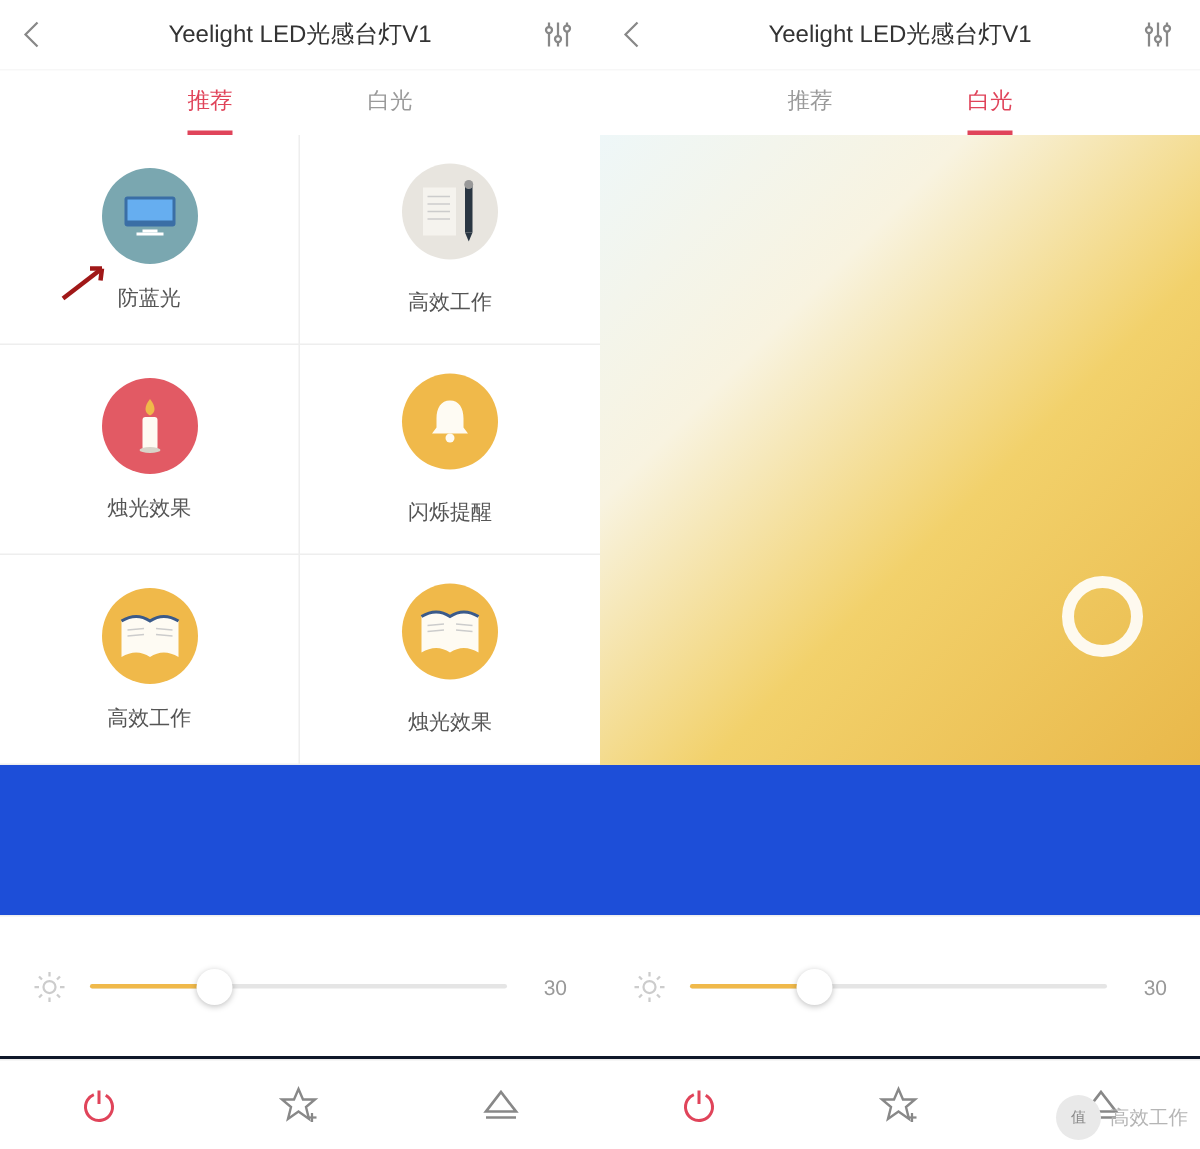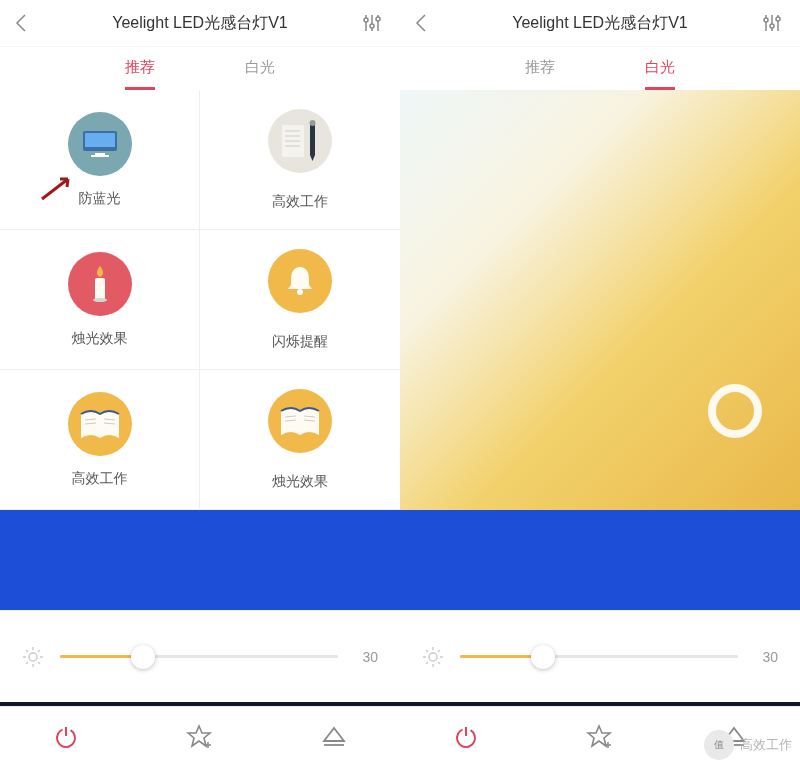--- a/index.html
+++ b/index.html
@@ -15,21 +15,21 @@
   .tab.active { color: #e0445a; border-bottom-color: #e0445a; }
   .content { flex: 1; }
   .modes { display: grid; grid-template-columns: 1fr 1fr; background: #fff; }
   .mode { height: 140px; border-right: 1px solid #eee; border-bottom: 1px solid #eee; display: flex; flex-direction: column; align-items: center; justify-content: center; gap: 14px; position: relative; }
   .mode:nth-child(2n) { border-right: none; gap: 20px; }
   .mode .circle { width: 64px; height: 64px; border-radius: 50%; display: flex; align-items: center; justify-content: center; }
   .mode .lbl { font-size: 14px; color: #555; }
   .arrow-annot { position: absolute; left: 40px; bottom: 28px; }
   .gradient { width: 100%; height: 420px; background: linear-gradient(135deg, #eef7f8 0%, #f8f3e0 30%, #f2d16b 60%, #e9b84a 100%); position: relative; }
   .picker-ring { position: absolute; right: 38px; bottom: 72px; width: 54px; height: 54px; border-radius: 50%; border: 8px solid rgba(255,255,255,0.9); }
-  .slider-block { height: 96px; background: #fff; display: flex; align-items: center; padding: 0 22px; margin-top: auto; border-top: 1px solid #eee; border-bottom: 4px solid #0f172a; }
+  .slider-block { height: 96px; background: #fff; display: flex; align-items: center; padding: 0 22px; margin-top: auto; border-top: 1px solid #eee; border-bottom: 2px solid #0f172a; }
   .bright-ico { color: #bbb; margin-right: 16px; }
   .track { flex: 1; height: 3px; background: #e5e5e5; position: relative; border-radius: 2px; }
   .fill { position: absolute; left: 0; top: 0; height: 100%; width: 30%; background: #f0b94a; border-radius: 2px; }
   .thumb { position: absolute; left: 30%; top: 50%; transform: translate(-50%,-50%); width: 24px; height: 24px; background: #fff; border-radius: 50%; box-shadow: 0 1px 4px rgba(0,0,0,0.25); }
   .val { margin-left: 18px; color: #999; font-size: 14px; width: 22px; text-align: right; }
   .bottombar { height: 60px; background: #fff; display: flex; justify-content: space-around; align-items: center; border-top: 1px solid #eee; }
   .bb-item { color: #888; display: flex; align-items: center; justify-content: center; }
   .bb-item.power { color: #e0445a; }
   .watermark { position: absolute; right: 8px; bottom: 6px; display: flex; align-items: center; gap: 6px; color: #b5b5b5; font-size: 13px; z-index: 5; }
   .wm-circle { width: 30px; height: 30px; border-radius: 50%; background: #e9e9e9; display: flex; align-items: center; justify-content: center; font-size: 10px; color: #888; }

